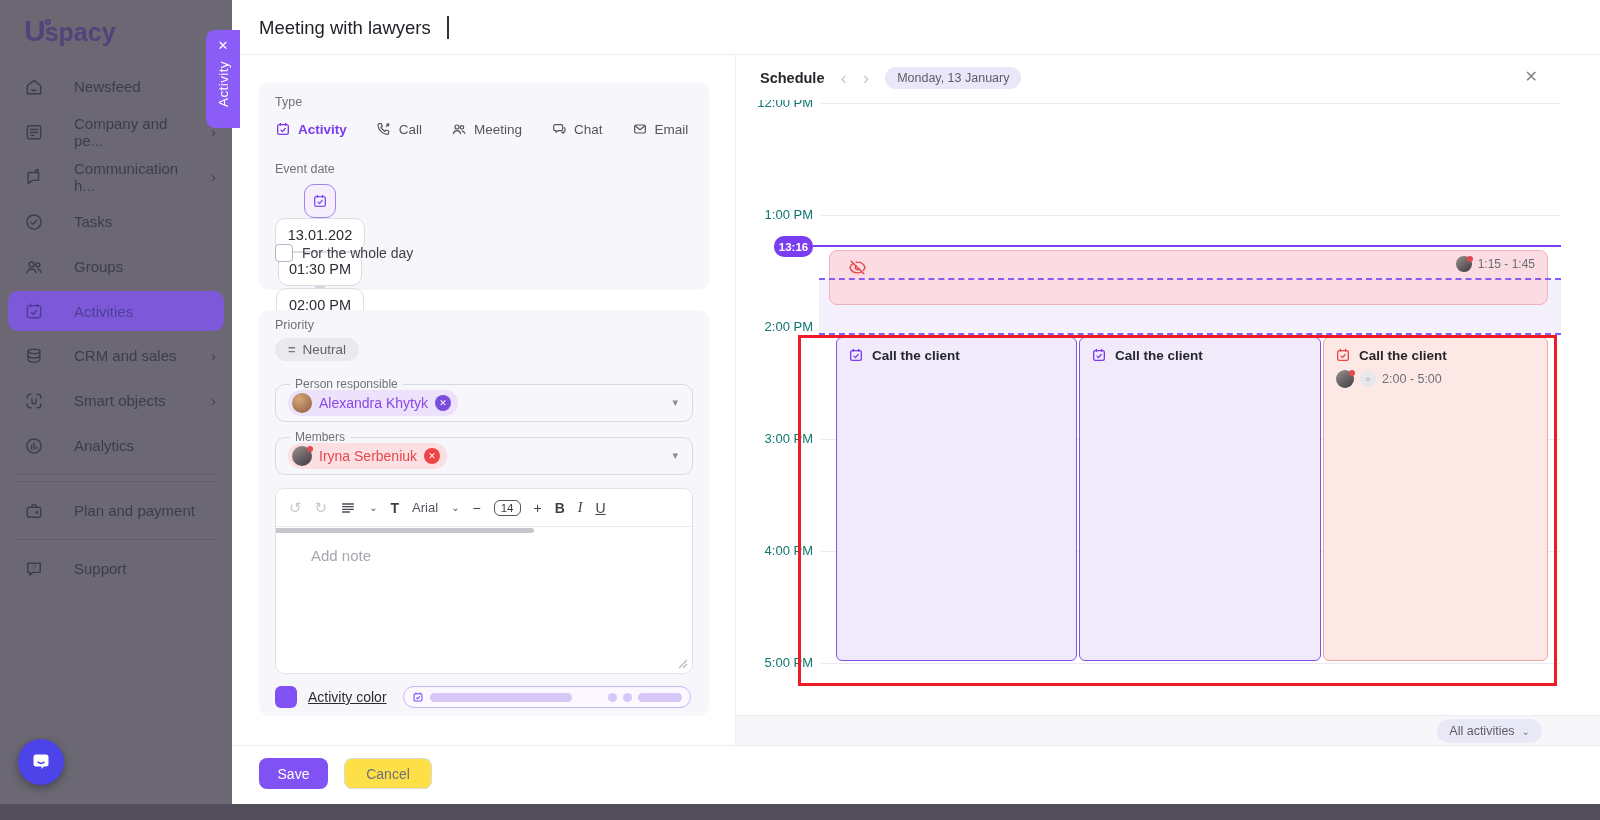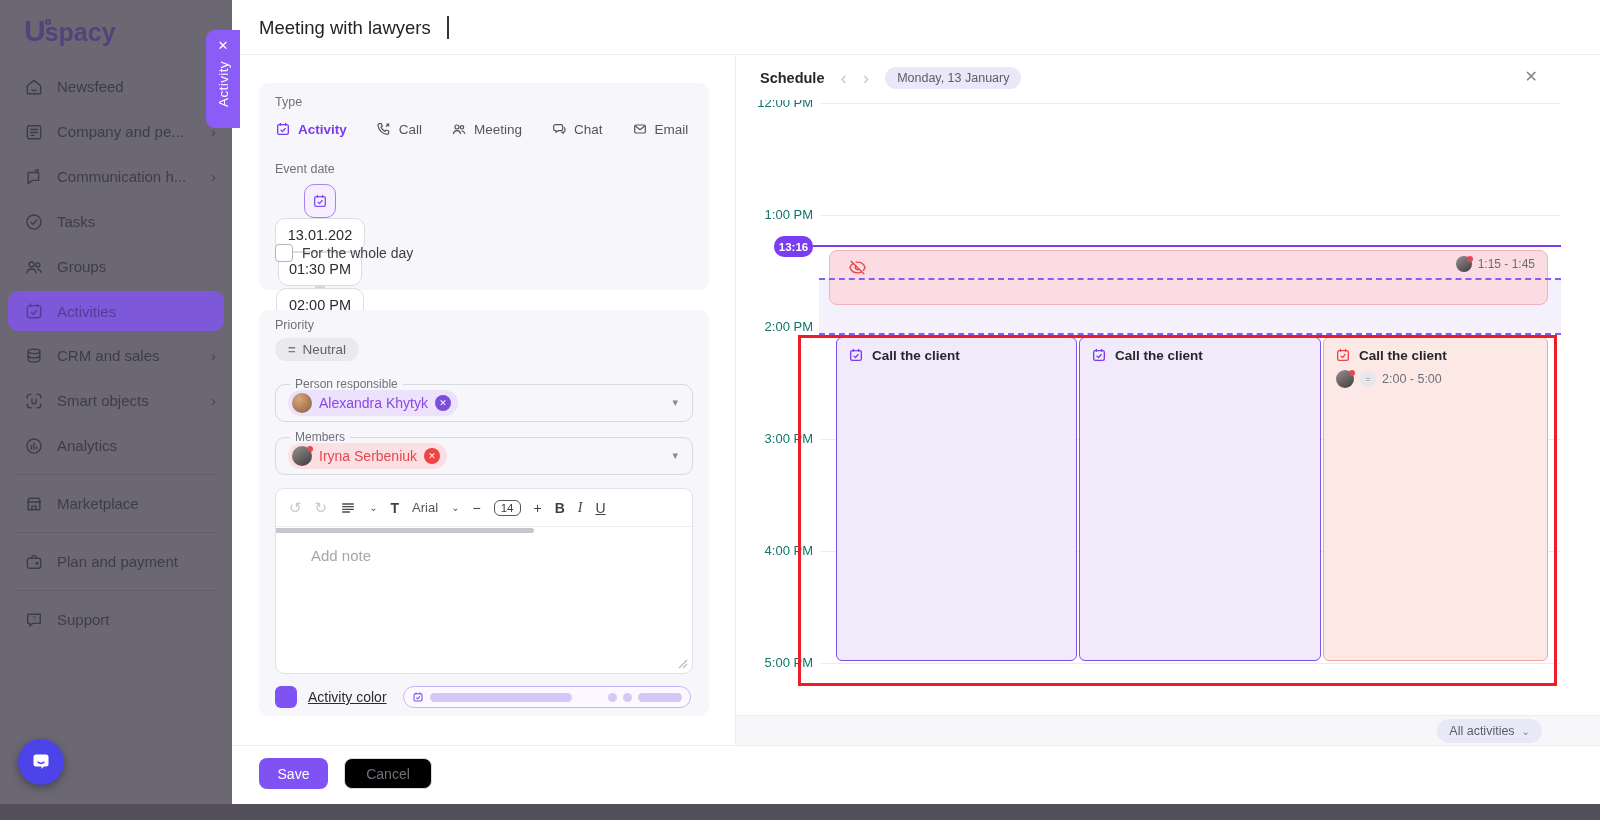--- a/index.html
+++ b/index.html
@@ -5,21 +5,21 @@
   * { margin:0; padding:0; box-sizing:border-box; font-family:"Liberation Sans",sans-serif; }
   html,body { width:1600px; height:820px; }
   .app { position:relative; width:1600px; height:820px; background:#524f5b; overflow:hidden; }
 
   
   .sidebar { position:absolute; left:0; top:0; width:232px; height:804px; background:#6b6874; }
   .logo { position:relative; padding:14px 0 16px 24px; color:#54427a; }
   .logo .logo-u { font-size:30px; font-weight:800; letter-spacing:-1px; }
   .logo .logo-rest { font-size:25px; font-weight:600; letter-spacing:0; }
   .logo .logo-dot { position:absolute; left:45px; top:19px; width:6px; height:6px; border-radius:50%; background:#6b6874; border:2px solid #54427a; }
-  .sb-item { display:flex; align-items:center; height:45px; padding:0 16px 0 24px; gap:13px; color:#3f3c49; font-size:15px; cursor:pointer; }
+  .sb-item { display:flex; align-items:center; height:45px; padding:0 16px 0 24px; gap:30px; color:#3f3c49; font-size:15px; cursor:pointer; }
   .sb-item svg { flex:0 0 auto; }
   .sb-chev { margin-left:auto; font-size:15px; color:#45424e; }
   .sb-item.active { height:40px; margin:2px 8px; padding:0 8px 0 16px; background:#7d59d9; border-radius:10px; color:#4f3e96; }
   .sb-div { border-top:1px solid #605d69; margin:6px 14px; }
 
   
   .chat-fab { position:absolute; left:18px; top:739px; width:46px; height:46px; border-radius:50%; background:#4c43e8; z-index:30; display:flex; align-items:center; justify-content:center; box-shadow:0 3px 8px rgba(0,0,0,.35); }
 
   
   .activity-tab { position:absolute; left:206px; top:30px; width:34px; height:98px; background:#8b5cf6; border-radius:9px 0 0 9px; z-index:40; display:flex; flex-direction:column; align-items:center; padding-top:9px; gap:9px; }
@@ -78,21 +78,21 @@
 
   .color-row { position:absolute; left:16px; top:376px; display:flex; align-items:center; }
   .swatch { width:22px; height:22px; border-radius:6px; background:#8152f3; cursor:pointer; }
   .color-label { margin-left:11px; font-size:14px; color:#2b2b31;text-decoration:underline; }
   .preview-pill { position:absolute; left:144px; width:288px; height:22px; border:1px solid #c9b6f4; background:#fbf9ff; border-radius:12px; display:flex; align-items:center; gap:6px; padding:0 8px; }
   .skel { background:#d6c7f6; border-radius:5px; height:9px; }
   .skel-dot { width:9px; height:9px; border-radius:50%; background:#d6c7f6; }
 
   .modal-footer { position:absolute; left:0; top:745px; width:1368px; height:59px; background:#fff; border-top:1px solid #eeeef2; }
   .btn-save { position:absolute; left:27px; top:12px; width:69px; height:31px; background:#8152f3; color:#fff; border:none; border-radius:8px; font-size:14px; cursor:pointer; }
-  .btn-cancel { position:absolute; left:112px; top:12px; width:88px; height:31px; background:#000000; color:#71717a; border:1px solid #d9d9de; border-radius:8px; font-size:14px; cursor:pointer; }
+  .btn-cancel { position:absolute; left:112px; top:12px; width:88px; height:31px; background:#fde047; color:#71717a; border:1px solid #d9d9de; border-radius:8px; font-size:14px; cursor:pointer; }
   .form-scrollbar { position:absolute; left:505px; top:58px; width:4px; height:42px; background:#d4d4da; border-radius:2px; }
 
   
   .schedule { position:absolute; left:503px; top:55px; width:865px; height:690px; border-left:1px solid #eeeef2; background:#fff; }
   .sched-header { position:relative; height:45px; display:flex; align-items:center; padding-left:24px; gap:16px; }
   .sched-title { font-size:14.5px; font-weight:700; color:#26262c; }
   .nav-chev { font-size:19px; color:#c8c8cf; cursor:pointer; line-height:19px; }
   .date-chip { background:#eae7f8; border-radius:12px; padding:4px 12px; font-size:12.5px; color:#5d5d66; cursor:pointer; }
   .sched-close { position:absolute; right:62px; top:12px; font-size:16px; color:#83838b; cursor:pointer; }
 
@@ -195,29 +195,20 @@
       <span class="sb-chev">›</span>
     </div>
     <div class="sb-item">
       <svg width="20" height="20" viewBox="0 0 24 24" fill="none" stroke="currentColor" stroke-width="1.7" stroke-linecap="round">
           <circle cx="12" cy="12" r="8.5"></circle>
           <path d="M9 15.5v-4M12 15.5V8.5M15 15.5v-2.5"></path>
         </svg>
       <span class="sb-label">Analytics</span>
     </div>
     <div class="sb-div"></div>
-    <div class="sb-item">
-      <svg width="20" height="20" viewBox="0 0 24 24" fill="none" stroke="currentColor" stroke-width="1.7" stroke-linecap="round" stroke-linejoin="round">
-          <path d="M4.5 9.5 6 5h12l1.5 4.5"></path>
-          <path d="M5 9.5V19h14V9.5"></path>
-          <path d="M4.5 9.5h15"></path>
-          <path d="M9.5 19v-4.5h5V19"></path>
-        </svg>
-      <span class="sb-label">Marketplace</span>
-    </div>
     <div class="sb-div"></div>
     <div class="sb-item">
       <svg width="20" height="20" viewBox="0 0 24 24" fill="none" stroke="currentColor" stroke-width="1.7" stroke-linecap="round" stroke-linejoin="round">
           <rect x="4" y="7.5" width="16" height="12" rx="2.5"></rect>
           <path d="M9.5 7.5v-1a2.5 2.5 0 0 1 2.5-2.5 2.5 2.5 0 0 1 2.5 2.5v1"></path>
           <circle cx="15.5" cy="13.5" r="1" fill="currentColor"></circle>
         </svg>
       <span class="sb-label">Plan and payment</span>
     </div>
     <div class="sb-div"></div>

